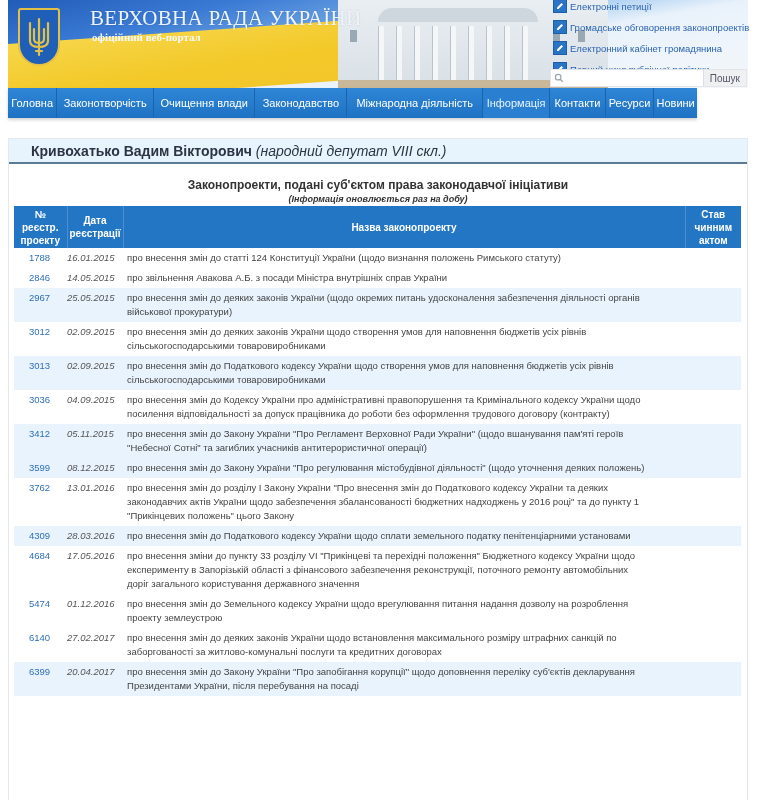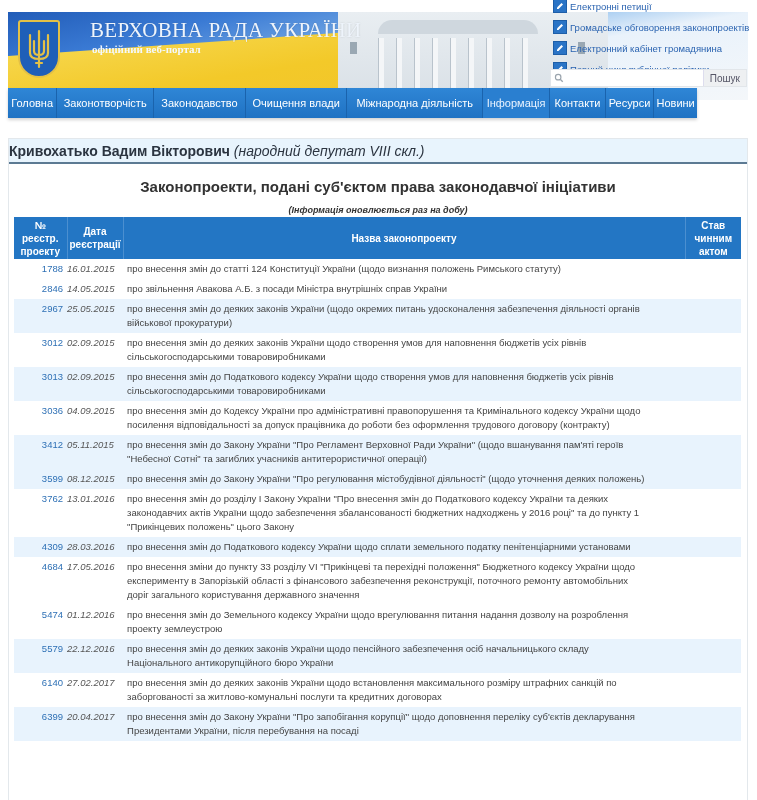--- a/index.html
+++ b/index.html
@@ -1,21 +1,21 @@
 <!DOCTYPE html>
 <html><head>
 <meta charset="utf-8">
 <style>
   * { box-sizing: border-box; margin: 0; padding: 0; }
   html, body { width: 757px; height: 800px; overflow: hidden; background: #ffffff; }
   body { font-family: "Liberation Sans", "DejaVu Sans", sans-serif; color: #333; position: relative; }
 
   
   .banner {
-    position: absolute; left: 8px; top: 12px; width: 740px; height: 88px;
+    position: absolute; left: 8px; top: 0; width: 740px; height: 88px;
     background: linear-gradient(170deg, #2a6fc9 0%, #5b9be0 28%, #9cc6ef 45%, #e9f2fb 60%, #f4f7fa 100%);
     overflow: hidden;
   }
   .banner .flag-yellow {
     position: absolute; left: 0; top: 44px; width: 360px; height: 60px;
     background: linear-gradient(175deg, #f6d64a 0%, #f3c929 60%, #f2c62a 100%);
     transform: skewY(-4deg); transform-origin: left;
   }
   .banner .flag-blue {
     position: absolute; left: 0; top: -10px; width: 360px; height: 70px;
@@ -78,39 +78,39 @@
   .nav-item.active { background: #2a7fd0; color: #e9f3ff; }
   .nav-item:last-child { border-right: none; }
 
   
   .card {
     position: absolute; left: 8px; top: 138px; width: 740px; height: 670px;
     border: 1px solid #e3e8ec; background: #fff;
   }
   .card-title {
     height: 25px; background: #e8f4fd; border-bottom: 2px solid #5c7a93;
-    padding-left: 0; line-height: 25px; font-size: 14px; font-weight: bold; color: #2b3440;
+    padding-left: 22px; line-height: 25px; font-size: 14px; font-weight: bold; color: #2b3440;
   }
   .card-title .role { font-style: italic; font-weight: normal; }
 
-  .sub-title { text-align: center; font-size: 15px; color: #333; margin-top: 14px; font-weight: bold; }
-  .sub-note { text-align: center; font-size: 9px; color: #333; margin-top: 10px; font-style: italic; font-weight: bold; }
+  .sub-title { text-align: center; font-size: 12px; color: #333; margin-top: 14px; font-weight: bold; }
+  .sub-note { text-align: center; font-size: 9px; color: #333; margin-top: 2px; font-style: italic; font-weight: bold; }
 
   table.bills {
     margin-left: 5px; width: 727px; border-collapse: collapse; margin-top: 2px;
     font-size: 9.5px;
   }
   table.bills th {
     background: #2376c4; color: #fff; font-size: 10px; font-weight: bold; text-align: center;
     height: 42px; line-height: 13px; border-right: 1px solid #4b8fd0; padding: 0 2px;
   }
   table.bills th:last-child { border-right: none; }
   table.bills td { vertical-align: top; padding: 3px 2px 3px 2px; line-height: 14px; color: #444; }
   table.bills tr.alt td { background: #e8f3fd; }
-  table.bills td.num { width: 53px; text-align: right; color: #2e70b5; padding-right: 4px; }
+  table.bills td.num { width: 53px; text-align: center; color: #2e70b5; padding-right: 4px; }
   table.bills td.num a { color: #2e70b5; text-decoration: none; }
   table.bills td.date { width: 53px; font-style: italic; color: #555; white-space: nowrap; padding-left: 0; margin-left: 17px; }
   table.bills td.name { padding-left: 4px; padding-right: 40px; }
   table.bills td.status { width: 56px; }
 </style>
 </head>
 <body>
 
 <div class="banner">
   <div class="flag-blue"></div>
@@ -182,22 +182,22 @@
         <path d="M7.5 7.5 L10.5 10.5" stroke="#9aa4ad" stroke-width="1.6"></path>
       </svg>
   </span>
   <input type="text" placeholder="" style="">
   <button>Пошук</button>
 </div>
 
 <div class="nav">
   <div class="nav-item" style="width:53px">Головна</div>
   <div class="nav-item" style="width:104px">Законотворчість</div>
+  <div class="nav-item" style="width:109px">Очищення влади</div>
   <div class="nav-item" style="width:99px">Законодавство</div>
-  <div class="nav-item" style="width:109px">Очищення влади</div>
   <div class="nav-item" style="width:146px">Міжнародна діяльність</div>
   <div class="nav-item active" style="width:72px">Інформація</div>
   <div class="nav-item" style="width:60px">Контакти</div>
   <div class="nav-item" style="width:52px">Ресурси</div>
   <div class="nav-item" style="width:46px">Новини</div>
 </div>
 
 <div class="card">
   <div class="card-title">
     <span>Кривохатько Вадим Вікторович</span>
@@ -281,26 +281,20 @@
           <td class="date">17.05.2016</td>
           <td class="name">про внесення зміни до пункту 33 розділу VI "Прикінцеві та перехідні положення" Бюджетного кодексу України щодо експерименту в Запорізькій області з фінансового забезпечення реконструкції, поточного ремонту автомобільних доріг загального користування державного значення</td>
           <td class="status"></td>
         </tr>
         <tr>
           <td class="num"><a href="#">5474</a></td>
           <td class="date">01.12.2016</td>
           <td class="name">про внесення змін до Земельного кодексу України щодо врегулювання питання надання дозволу на розроблення проекту землеустрою</td>
           <td class="status"></td>
         </tr>
-        <tr class="alt">
-          <td class="num"><a href="#">5579</a></td>
-          <td class="date">22.12.2016</td>
-          <td class="name">про внесення змін до деяких законів України щодо пенсійного забезпечення осіб начальницького складу Національного антикорупційного бюро України</td>
-          <td class="status"></td>
-        </tr>
         <tr>
           <td class="num"><a href="#">6140</a></td>
           <td class="date">27.02.2017</td>
           <td class="name">про внесення змін до деяких законів України щодо встановлення максимального розміру штрафних санкцій по заборгованості за житлово-комунальні послуги та кредитних договорах</td>
           <td class="status"></td>
         </tr>
         <tr class="alt">
           <td class="num"><a href="#">6399</a></td>
           <td class="date">20.04.2017</td>
           <td class="name">про внесення змін до Закону України "Про запобігання корупції" щодо доповнення переліку суб'єктів декларування Президентами України, після перебування на посаді</td>

